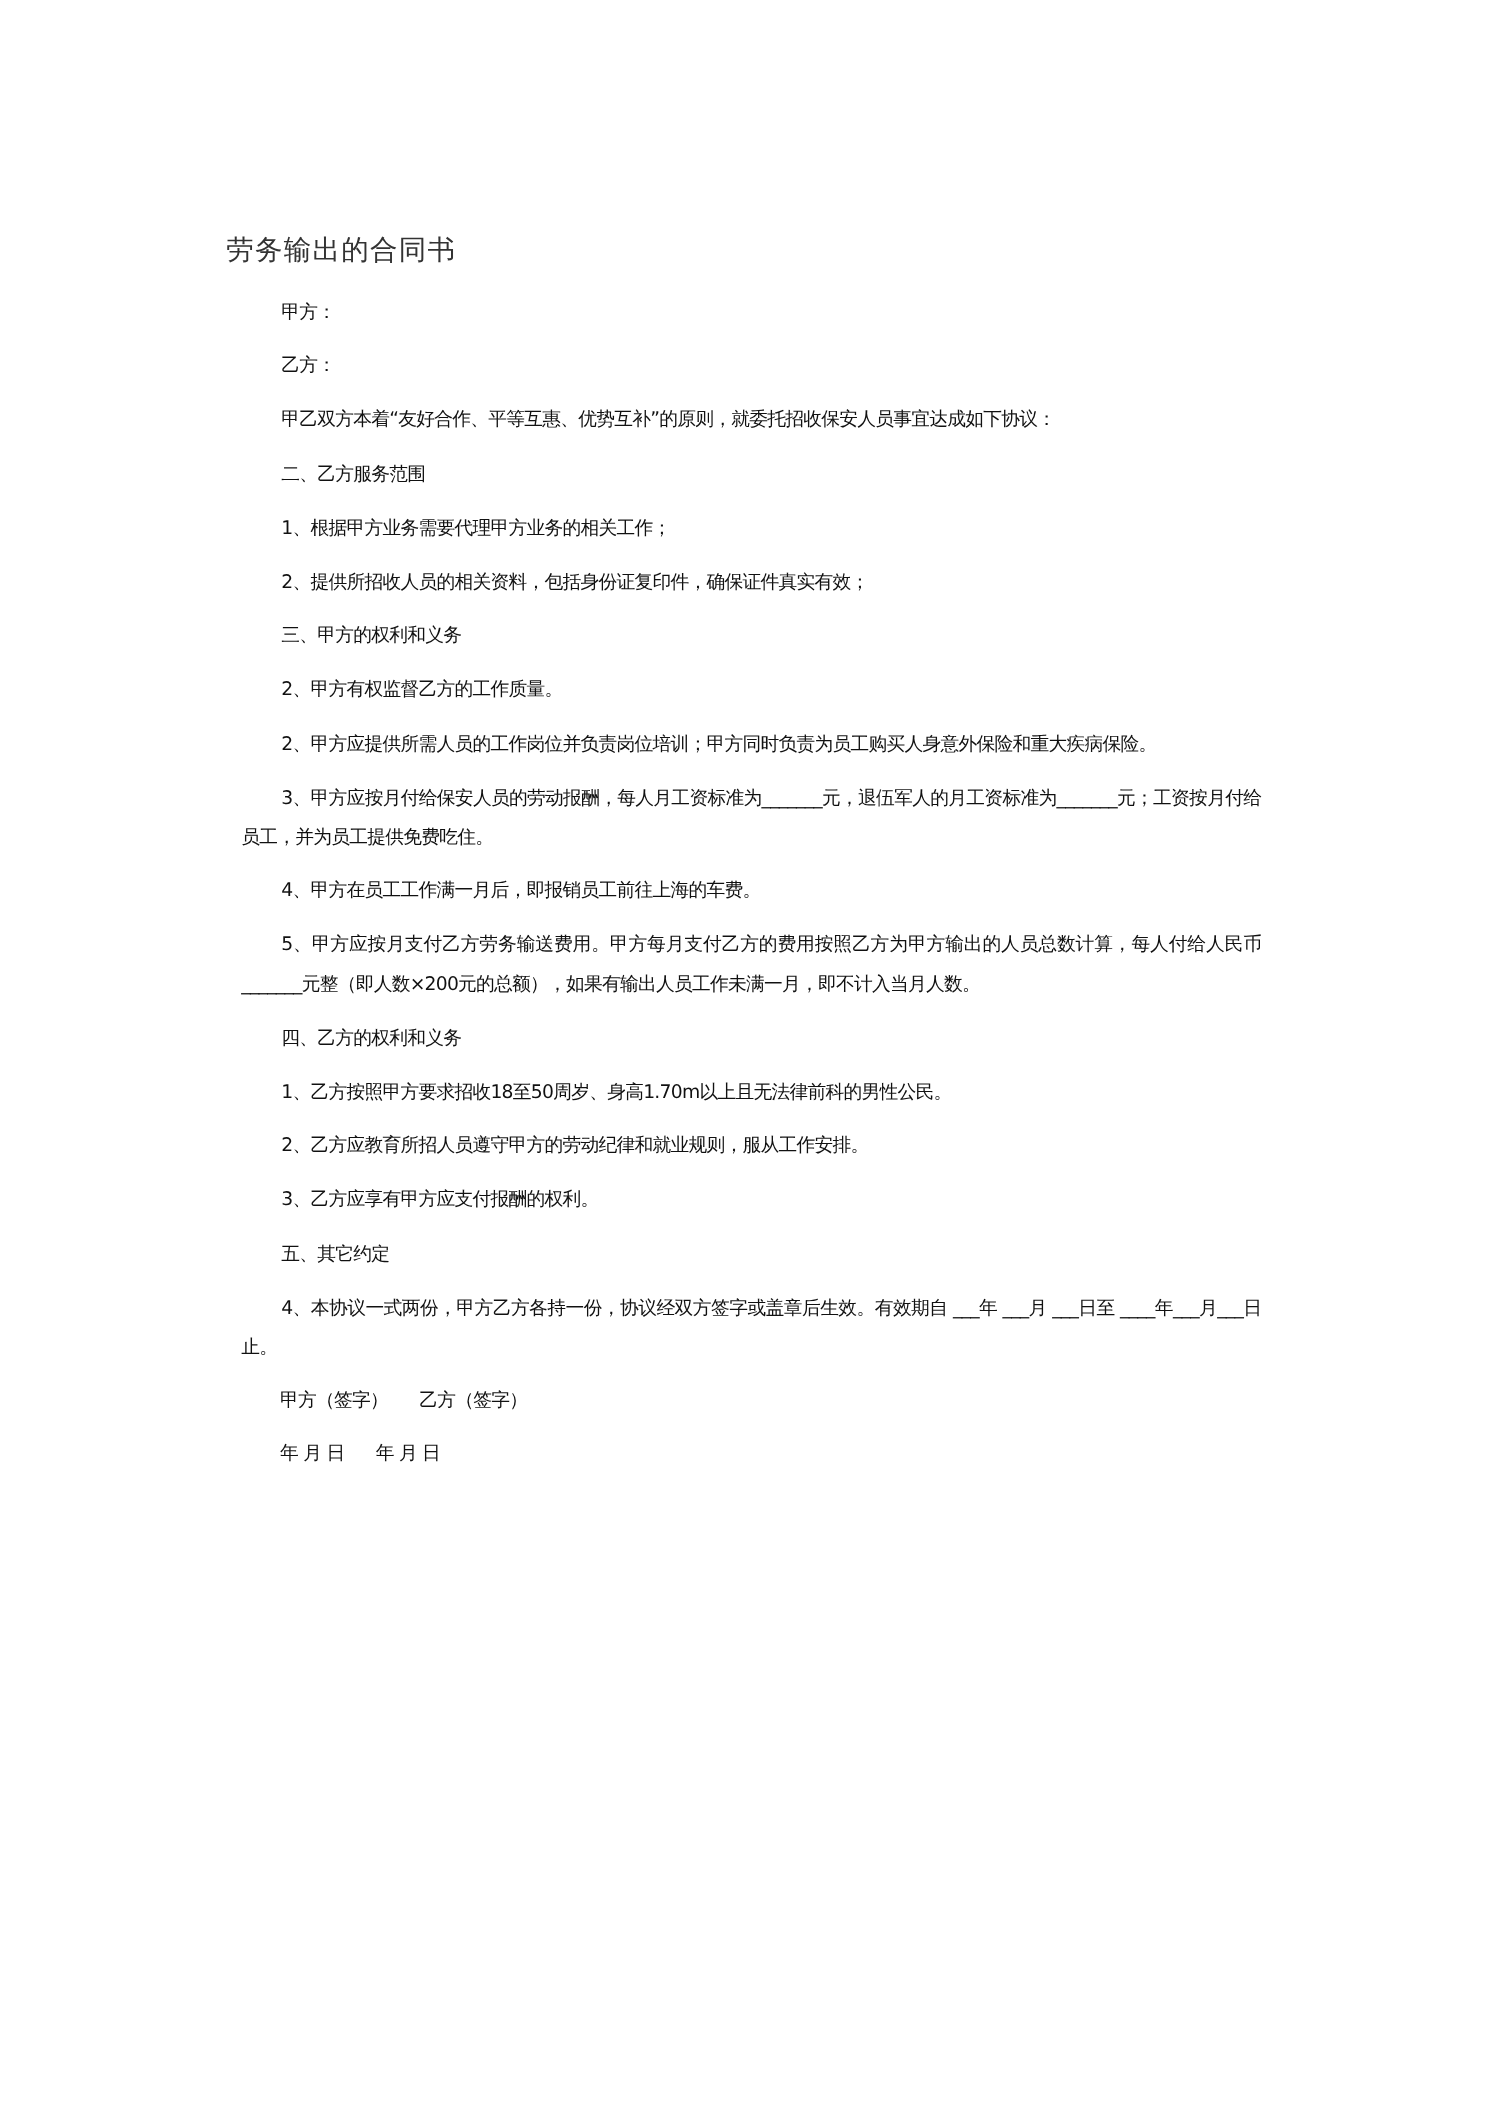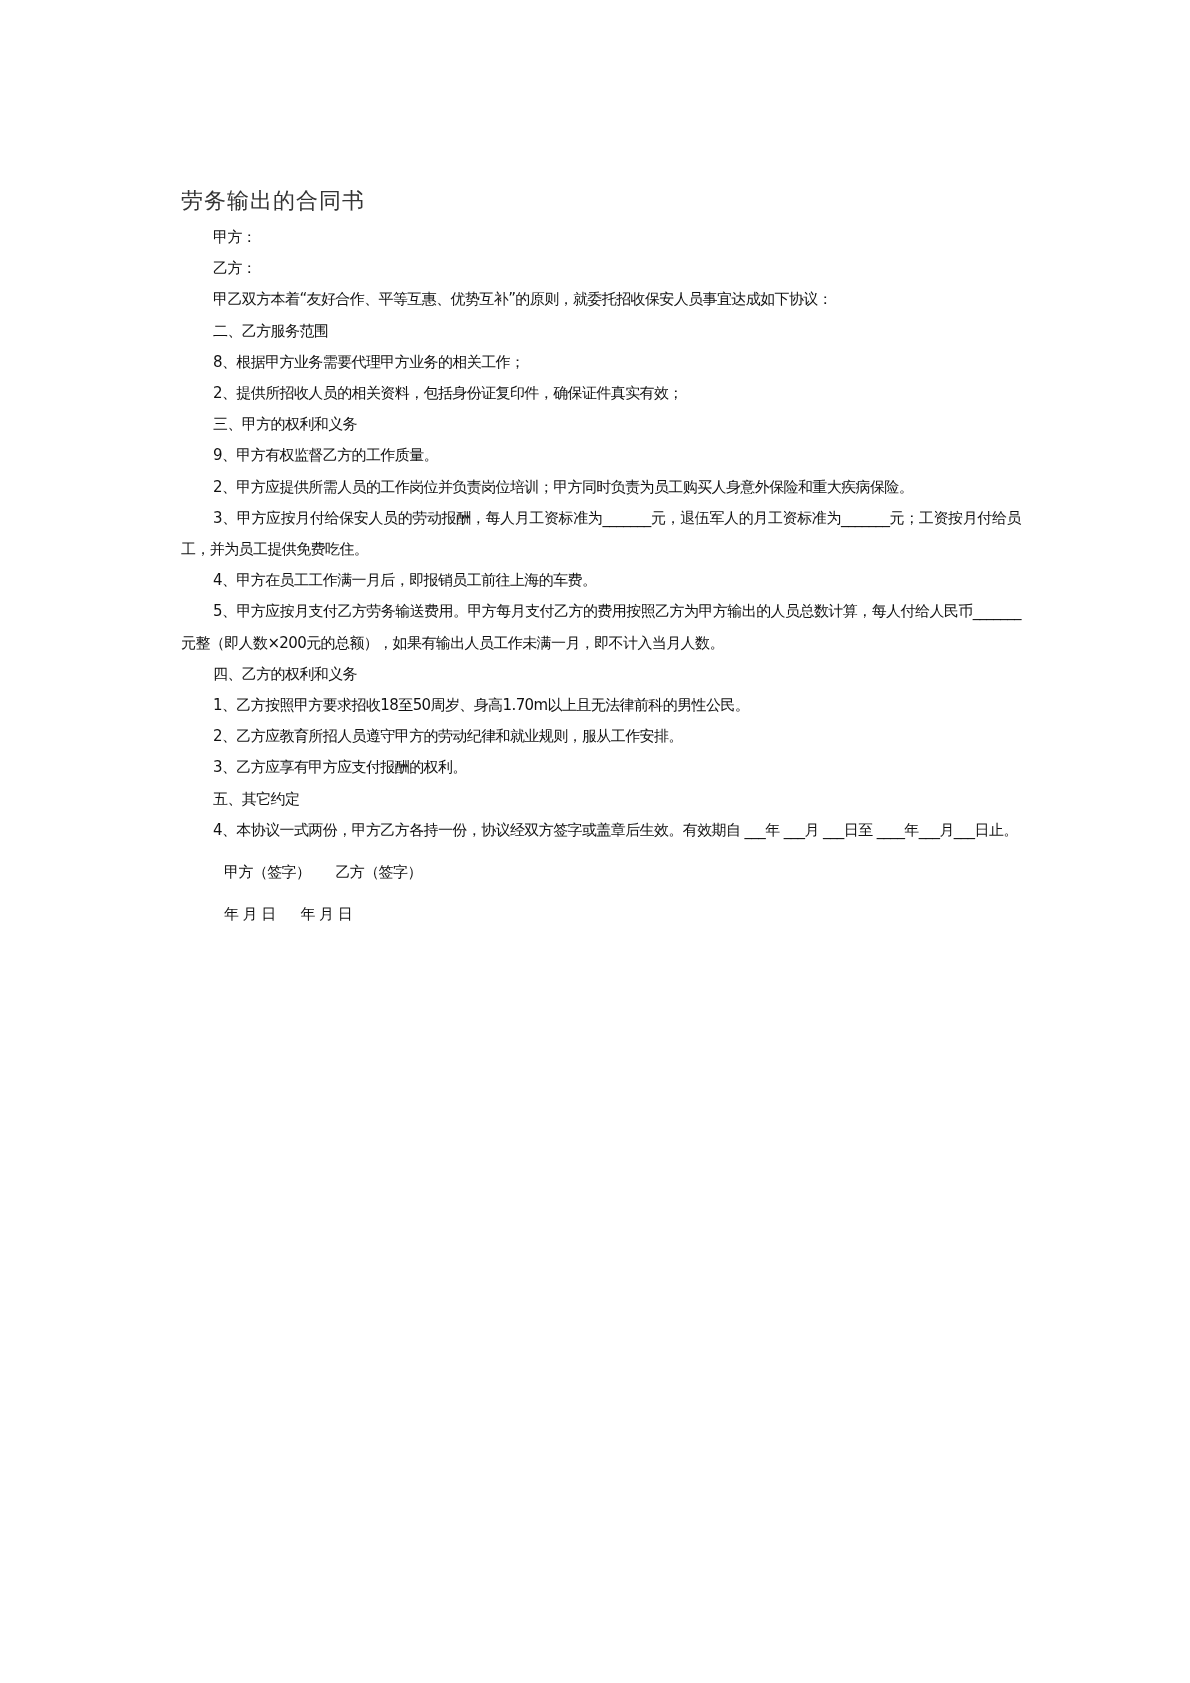--- a/index.html
+++ b/index.html
@@ -38,21 +38,21 @@
     .body-text {
       position: absolute;
       left: 181px;
       top: 222px;
       width: 840px;
       font-size: 15px;
       line-height: 31.2px;
       letter-spacing: -0.6px;
     }
     .p {
-      margin: 0;
+      margin: 12px;
       text-indent: 32px;
       text-align: justify;
     }
     .sig-line {
       margin: 11px;
       text-indent: 32px;
       white-space: pre;
     }
   </style>
 </head>
@@ -61,25 +61,25 @@
 <div class="page">
   <div class="title">劳务输出的合同书</div>
 
   <div class="body-text">
     <p class="p">甲方：</p>
     <p class="p">乙方：</p>
     <p class="p">甲乙双方本着“友好合作、平等互惠、优势互补”的原则，就委托招收保安人员事宜达成如下协议：</p>
 
 
     <p class="p">二、乙方服务范围</p>
-    <p class="p">8、根据甲方业务需要代理甲方业务的相关工作；</p>
+    <p class="p">1、根据甲方业务需要代理甲方业务的相关工作；</p>
     <p class="p">2、提供所招收人员的相关资料，包括身份证复印件，确保证件真实有效；</p>
 
     <p class="p">三、甲方的权利和义务</p>
-    <p class="p">9、甲方有权监督乙方的工作质量。</p>
+    <p class="p">2、甲方有权监督乙方的工作质量。</p>
     <p class="p">2、甲方应提供所需人员的工作岗位并负责岗位培训；甲方同时负责为员工购买人身意外保险和重大疾病保险。</p>
     <p class="p">3、甲方应按月付给保安人员的劳动报酬，每人月工资标准为_______元，退伍军人的月工资标准为_______元；工资按月付给员工，并为员工提供免费吃住。</p>
     <p class="p">4、甲方在员工工作满一月后，即报销员工前往上海的车费。</p>
     <p class="p">5、甲方应按月支付乙方劳务输送费用。甲方每月支付乙方的费用按照乙方为甲方输出的人员总数计算，每人付给人民币_______元整（即人数×200元的总额），如果有输出人员工作未满一月，即不计入当月人数。</p>
 
     <p class="p">四、乙方的权利和义务</p>
     <p class="p">1、乙方按照甲方要求招收18至50周岁、身高1.70m以上且无法律前科的男性公民。</p>
     <p class="p">2、乙方应教育所招人员遵守甲方的劳动纪律和就业规则，服从工作安排。</p>
     <p class="p">3、乙方应享有甲方应支付报酬的权利。</p>
 

